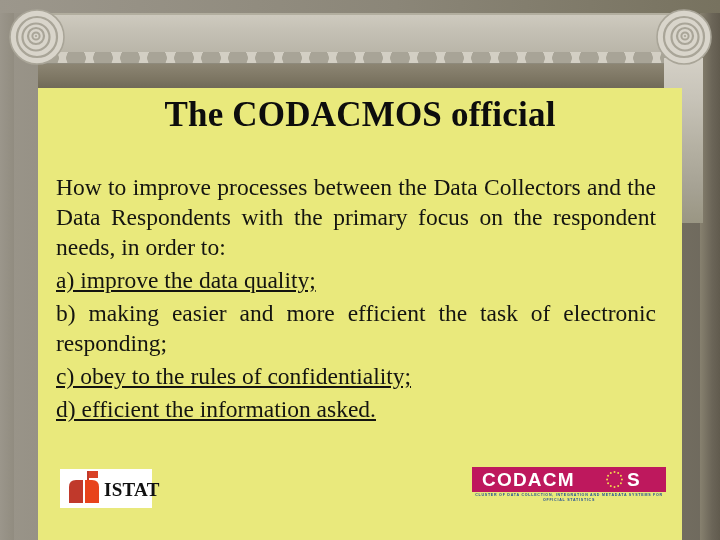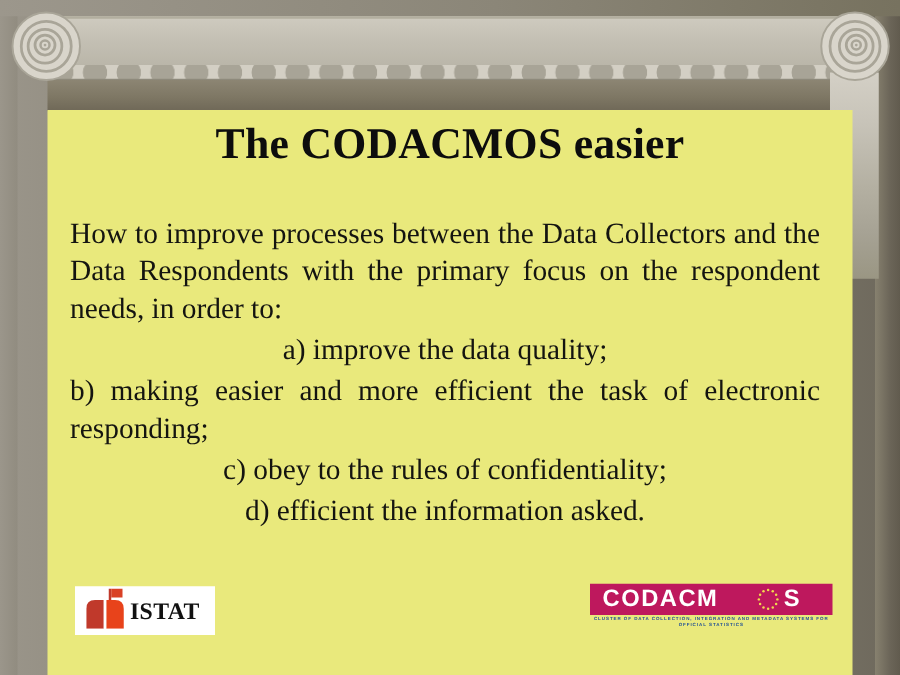--- a/index.html
+++ b/index.html
@@ -117,26 +117,26 @@
   .para {
     text-align: justify;
     text-justify: inter-word;
     margin: 4px 0 2px 0;
   }
   .item {
     text-align: justify;
     text-justify: inter-word;
     margin: 3px 0 0 0;
   }
-  .item.noj { text-align: center; }
+  .item.noj { text-align: left; text-decoration: underline; }
 
   
   .istat-logo {
     position: absolute; left: 60px; top: 469px;
-    width: 112px; height: 39px;
+    width: 92px; height: 39px;
     background: #ffffff;
   }
   .istat-book {
     position: absolute; left: 9px; top: 10px; width: 31px; height: 24px;
   }
   .istat-flagpole {
     position: absolute; left: 27px; top: 2px; width: 2px; height: 12px;
     background: #c0392b;
   }
   .istat-flag {
@@ -224,21 +224,21 @@
       <circle cx="29" cy="31" r="20" fill="none" stroke="#a9a598" stroke-width="2.2"></circle>
       <circle cx="30" cy="31" r="13.5" fill="none" stroke="#a9a598" stroke-width="2.2"></circle>
       <circle cx="30" cy="30" r="8" fill="none" stroke="#a9a598" stroke-width="2.2"></circle>
       <circle cx="30" cy="30" r="3.6" fill="none" stroke="#a9a598" stroke-width="2"></circle>
       <circle cx="30" cy="30" r="1.1" fill="#a9a598"></circle>
     </svg>
   </div>
 
   <div class="panel"></div>
 
-  <div class="title">The CODACMOS easier</div>
+  <div class="title">The CODACMOS official</div>
 
   <div class="body">
     <p class="para">How to improve processes between the Data Collectors and the Data Respondents with the primary focus on the respondent needs, in order to:</p>
     <p class="item noj">a) improve the data quality;</p>
     <p class="item">b) making easier and more efficient the task of electronic responding;</p>
     <p class="item noj">c) obey to the rules of confidentiality;</p>
     <p class="item noj">d) efficient the information asked.</p>
   </div>
 
   <div class="istat-logo">

